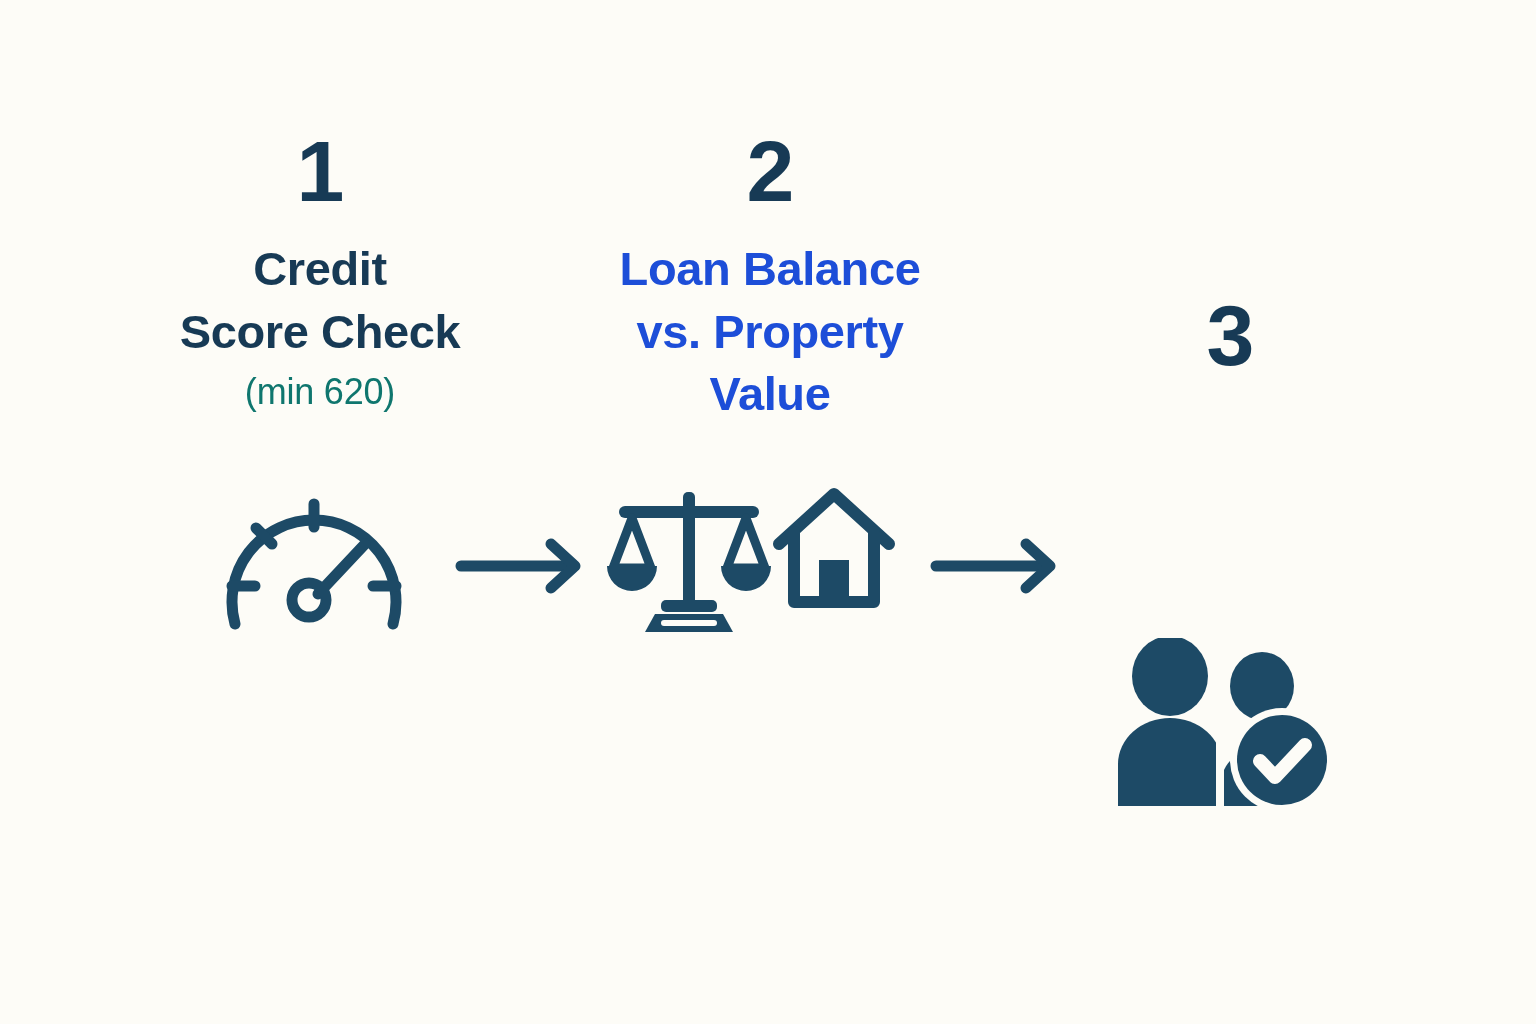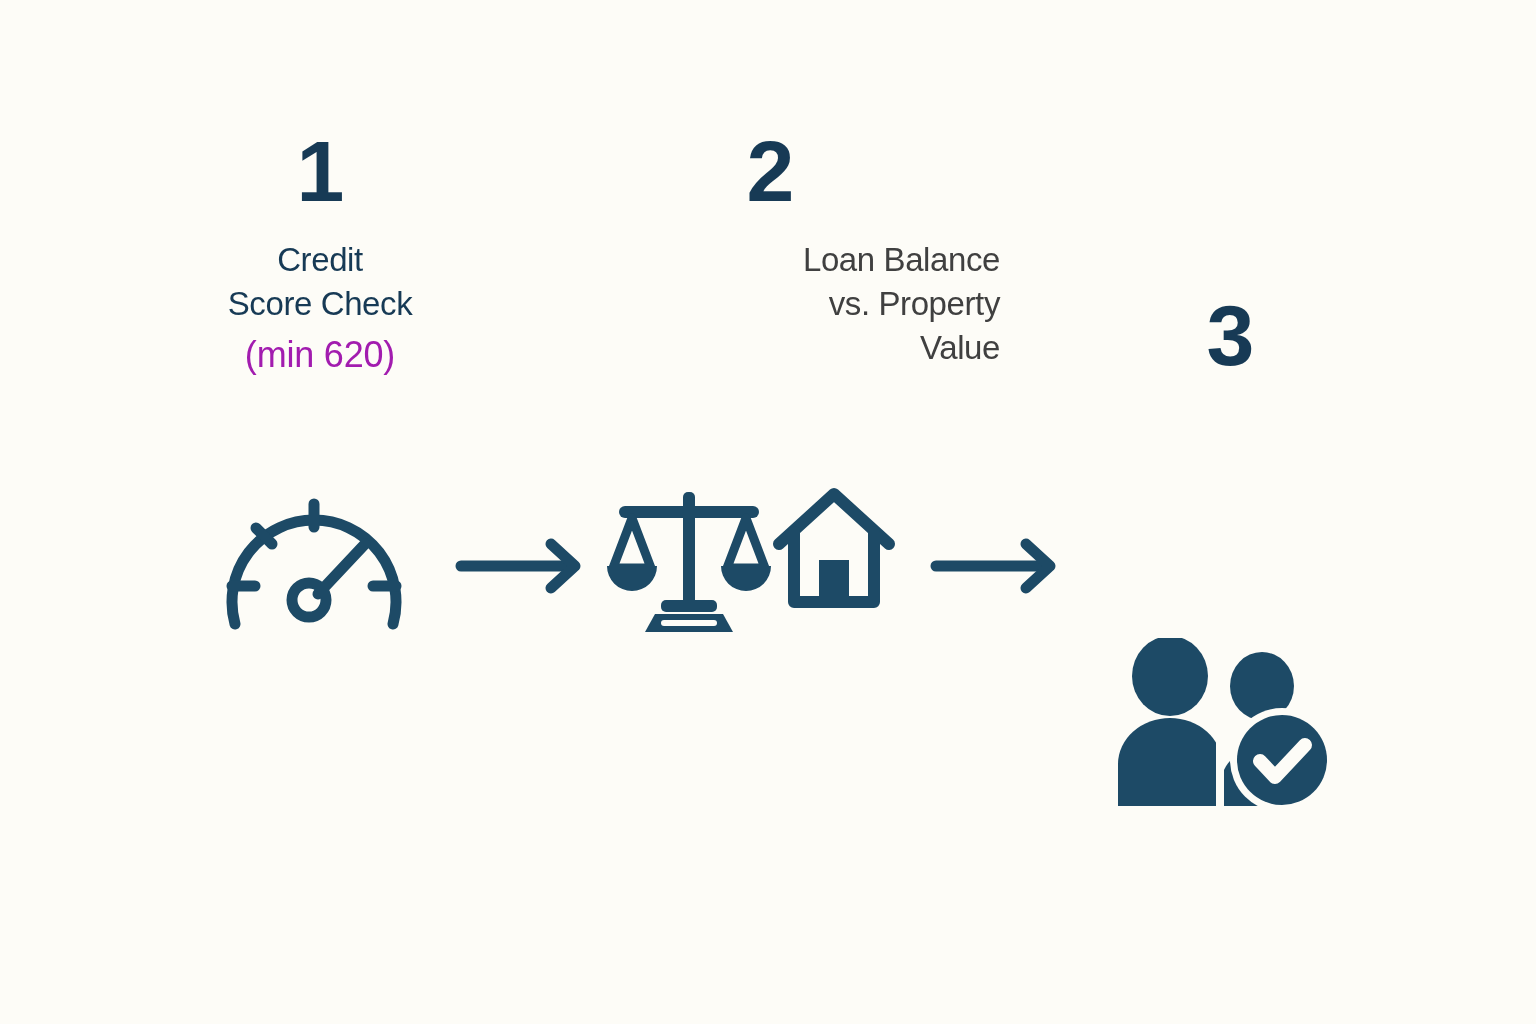--- a/index.html
+++ b/index.html
@@ -28,22 +28,22 @@
     text-align: center;
   }
   .step-number {
     font-size: 86px;
     font-weight: 700;
     line-height: 1.0;
     color: #173a55;
     letter-spacing: -1px;
   }
   .step-title {
-    font-size: 33px;
-    font-weight: 400;
+    font-size: 47px;
+    font-weight: 700;
     line-height: 1.33;
     color: #173a55;
     letter-spacing: -0.4px;
     white-space: pre-line;
   }
   .step-sub {
     font-size: 36px;
     font-weight: 400;
     line-height: 1.25;
     color: #2b566e;
@@ -74,26 +74,26 @@
 </style>
 </head>
 <body style="background: rgb(253, 252, 247);">
 
 <div id="infographic" style="background: rgb(253, 252, 247);">
 
   <div class="step" id="step-1">
     <div class="step-number" style="color: rgb(23, 58, 85);">1</div>
     <div class="step-title" style="color: rgb(23, 58, 85);">Credit
 Score Check</div>
-    <div class="step-sub" style="color: #a21caf;">(min 620)</div>
+    <div class="step-sub" style="color: #0f766e;">(min 620)</div>
   </div>
 
   <div class="step" id="step-2">
     <div class="step-number" style="color: rgb(23, 58, 85);">2</div>
-    <div class="step-title" style="color: #404040; text-align: right;">Loan Balance
+    <div class="step-title" style="color: #1d4ed8;">Loan Balance
 vs. Property
 Value</div>
   </div>
 
   <div class="step" id="step-3">
     <div class="step-number" style="color: rgb(23, 58, 85);">3</div>
   </div>
 
   <div class="icon-wrap" id="icon-gauge">
     <svg viewBox="0 0 218 150" xmlns="http://www.w3.org/2000/svg">

